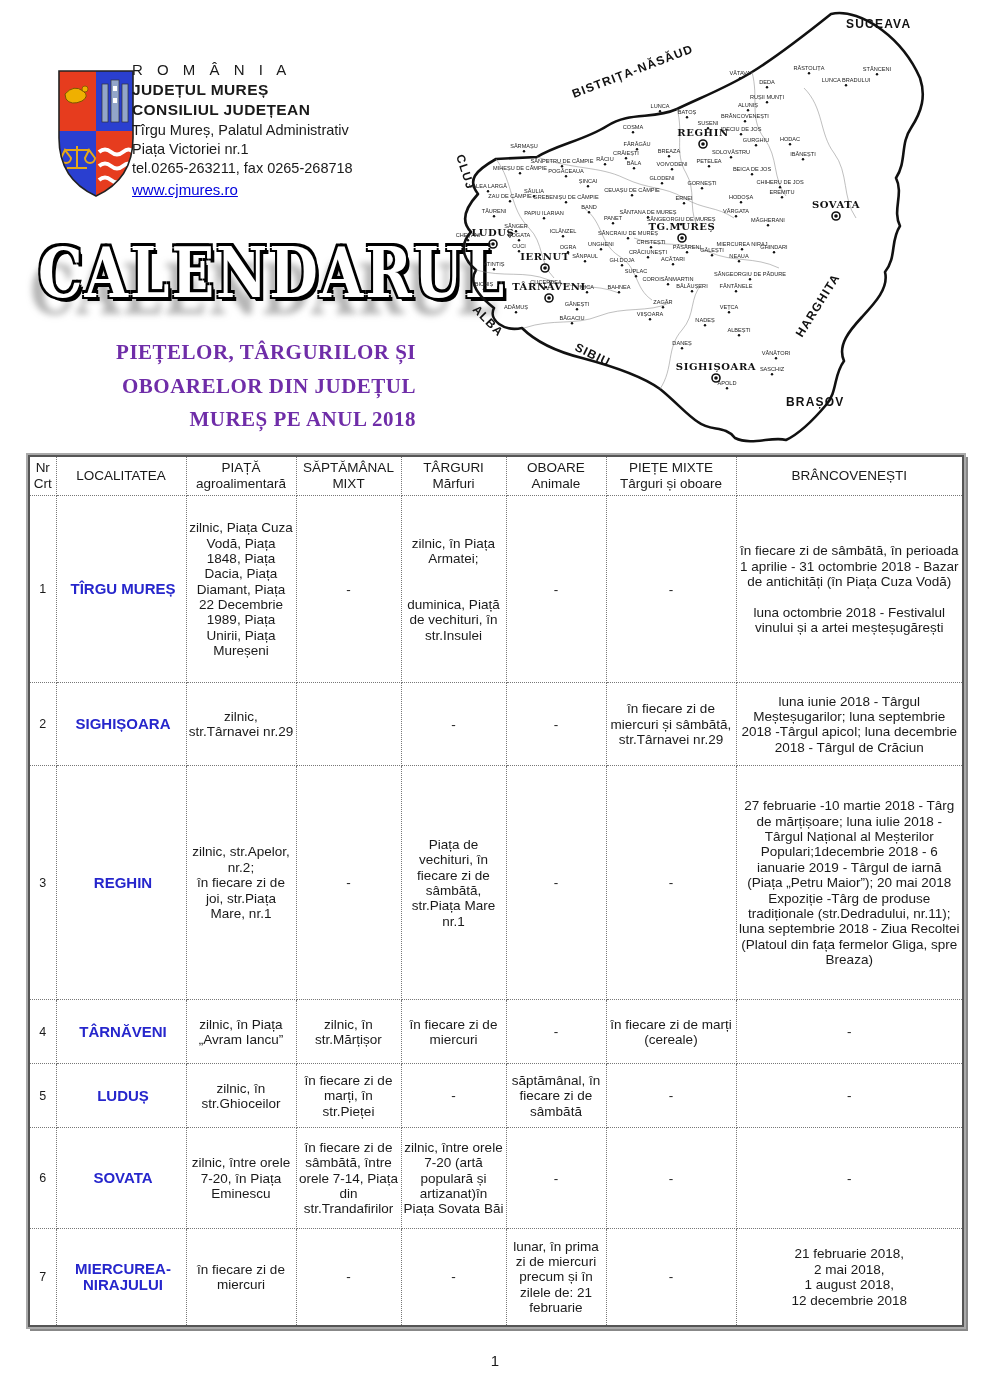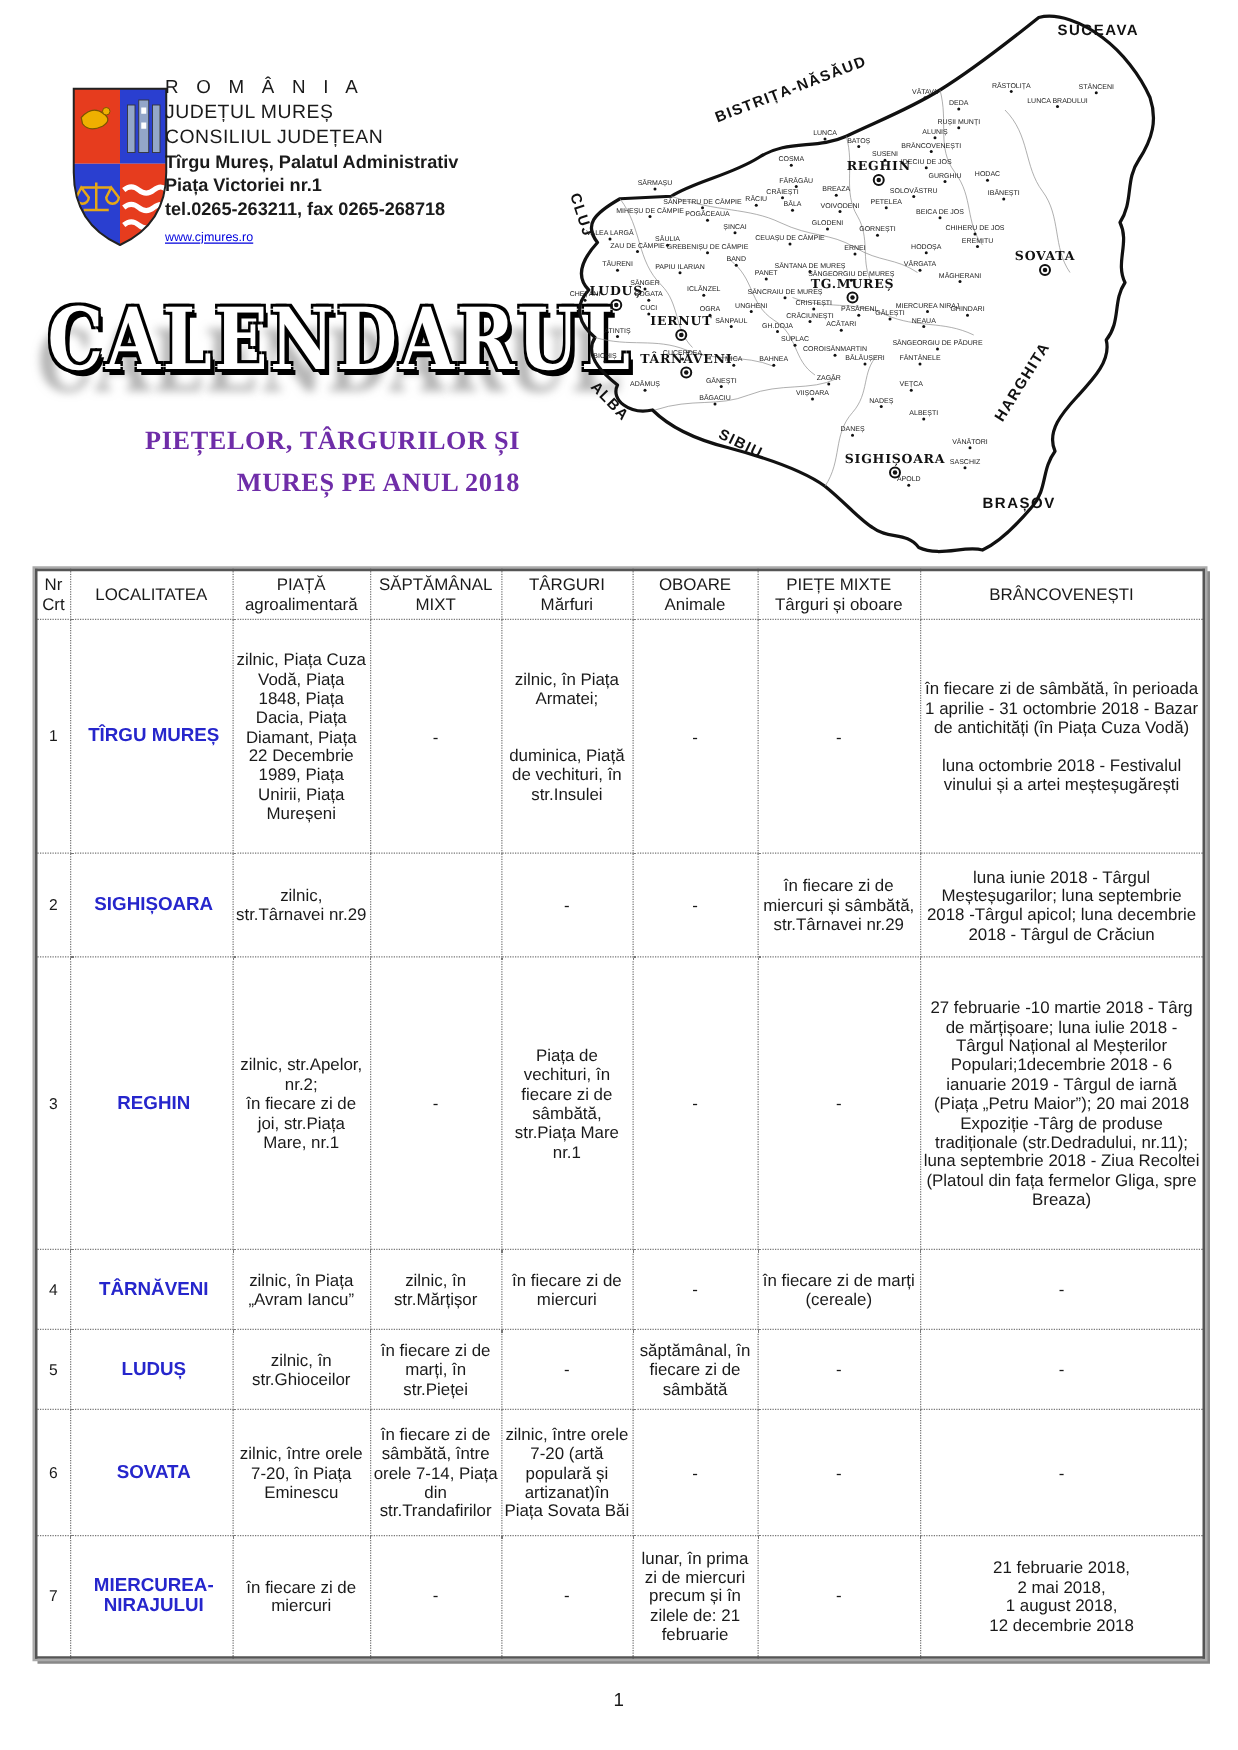--- a/index.html
+++ b/index.html
@@ -3,23 +3,23 @@
 <meta charset="utf-8">
 <style>
   html,body{margin:0;padding:0;background:#fff;}
   #page{position:relative;width:990px;height:1400px;background:#fff;
         font-family:"Liberation Sans",sans-serif;color:#1a1a1a;overflow:hidden;}
 
   
   #coa{position:absolute;left:55px;top:66px;width:82px;height:134px;}
   #letterhead{position:absolute;left:132px;top:60px;width:335px;text-align:left;line-height:1.32;}
   .lh-country{font-size:15px;letter-spacing:5px;font-weight:400;}
-  .lh-bold{font-size:15.5px;font-weight:normal;letter-spacing:.4px;}
-  .lh-normal{font-size:14.5px;font-weight:bold;}
-  .lh-link{font-size:10px;color:#0000dd;text-decoration:underline;display:inline-block;margin-top:2px;}
+  .lh-bold{font-size:15.5px;font-weight:bold;letter-spacing:.4px;}
+  .lh-normal{font-size:14.5px;}
+  .lh-link{font-size:15px;color:#0000dd;text-decoration:underline;display:inline-block;margin-top:2px;}
 
   
   #big-title{position:absolute;left:38px;top:232px;width:380px;text-align:center;
     font-family:"DejaVu Serif","Liberation Serif",serif;font-weight:bold;
     font-size:56px;letter-spacing:2px;color:#fff;transform:scaleY(1.22);transform-origin:top;
     text-shadow:-2px -2px 0 #000,2px -2px 0 #000,-2px 2px 0 #000,2px 2px 0 #000,
                  3.5px 3.5px 0 #000,-8px 14px 6px rgba(120,120,120,.55);}
   #subtitle{position:absolute;left:48px;top:336px;width:368px;text-align:right;
     font-family:"Liberation Serif",serif;font-weight:bold;font-size:21px;line-height:1.6;
     color:#6f2da8;letter-spacing:.5px;}
@@ -92,20 +92,21 @@
     <div class="lh-bold">CONSILIUL JUDEȚEAN</div>
     <div class="lh-normal">Tîrgu Mureș, Palatul Administrativ</div>
     <div class="lh-normal">Piața Victoriei nr.1</div>
     <div class="lh-normal">tel.0265-263211, fax 0265-268718</div>
     <a class="lh-link" href="#">www.cjmures.ro</a>
   </div>
 
   <div id="big-title">CALENDARUL</div>
   <div id="subtitle">
     <div>PIEȚELOR, TÂRGURILOR ȘI</div>
+    <div>OBOARELOR DIN JUDEȚUL</div>
     <div>MUREȘ PE ANUL 2018</div>
   </div>
 
   <div id="map">
     <svg id="map-svg" viewBox="0 0 532 442">
       <path class="county-outline" d="M397,6 C372,26 344,48 318,64 C294,79 268,89 243,101
         C219,112 196,103 173,118 C151,132 122,137 103,149 L62,151 C41,163 33,172 44,186
         C33,198 25,212 37,224 C24,238 30,252 42,262 C33,276 47,290 60,300 C54,312 70,324 88,320
         C102,334 124,344 148,350 C178,358 208,368 226,381 C241,393 254,408 264,414
         C277,424 291,417 301,430 C318,438 338,428 352,432 C367,425 381,410 392,397

